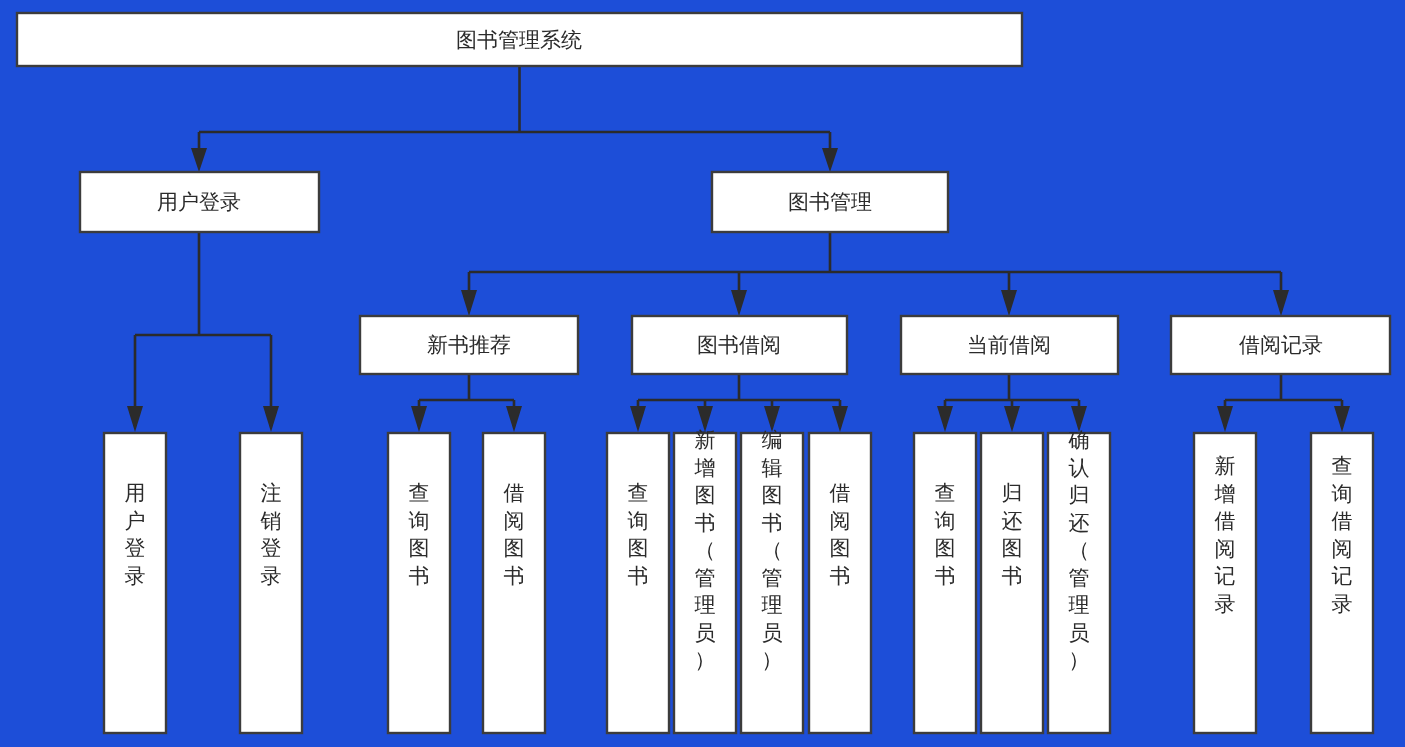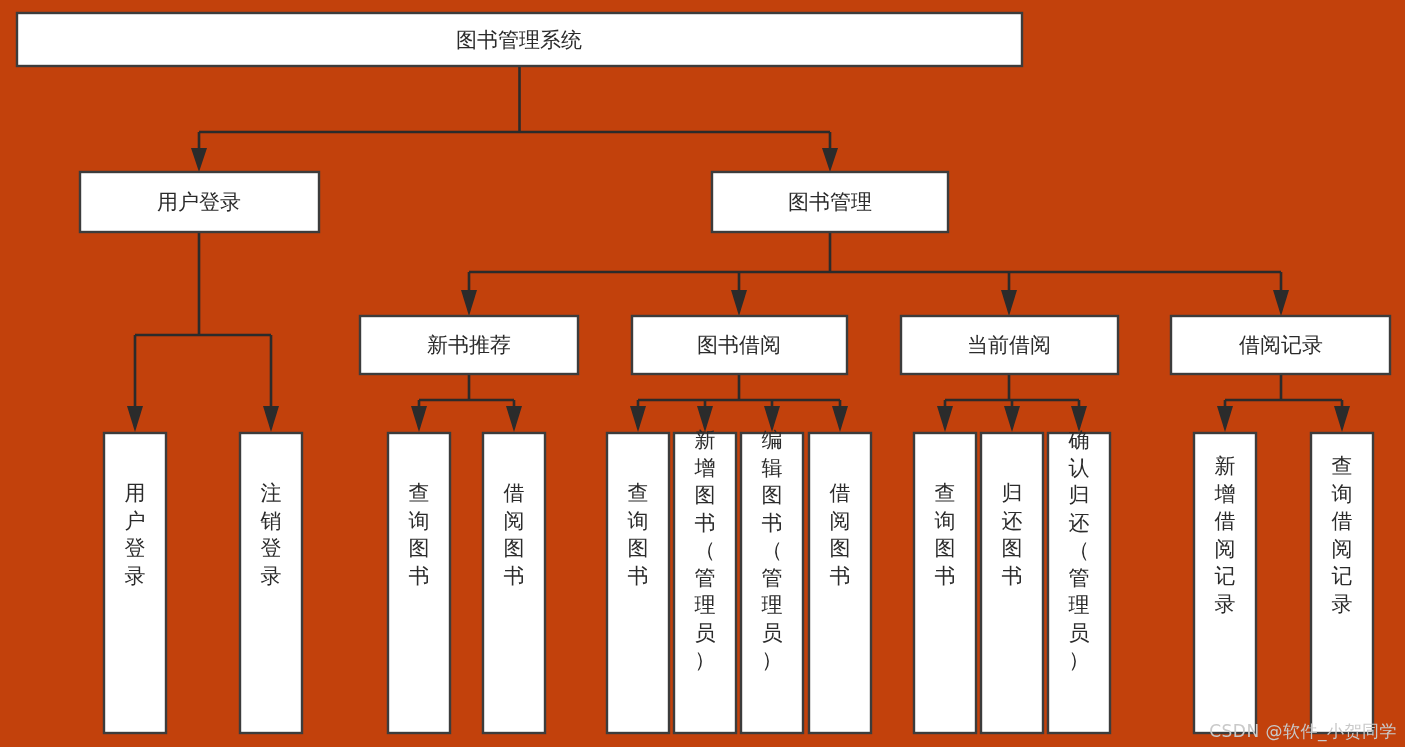--- a/index.html
+++ b/index.html
@@ -7,21 +7,21 @@
     padding: 0;
     background: #ffffff;
   }
   body {
     font-family: "DejaVu Sans", "Liberation Sans", sans-serif;
   }
   #diagram-root {
     position: relative;
     width: 1405px;
     height: 747px;
-    background: #c2410c;
+    background: #1d4ed8;
     overflow: hidden;
   }
   svg#flow-svg {
     position: absolute;
     left: 0;
     top: 0;
     width: 1405px;
     height: 747px;
   }
   .node-box {
@@ -223,14 +223,13 @@
       <rect class="node-box" x="1194" y="433" width="62" height="300"></rect>
       <text class="node-text-vert" x="1225" y="0"><tspan x="1225" y="473">新</tspan><tspan x="1225" y="500.5">增</tspan><tspan x="1225" y="528">借</tspan><tspan x="1225" y="555.5">阅</tspan><tspan x="1225" y="583">记</tspan><tspan x="1225" y="610.5">录</tspan></text>
     </g>
     <g>
       <rect class="node-box" x="1311" y="433" width="62" height="300"></rect>
       <text class="node-text-vert" x="1342" y="0"><tspan x="1342" y="473">查</tspan><tspan x="1342" y="500.5">询</tspan><tspan x="1342" y="528">借</tspan><tspan x="1342" y="555.5">阅</tspan><tspan x="1342" y="583">记</tspan><tspan x="1342" y="610.5">录</tspan></text>
     </g>
 
   </svg>
 
-  <div class="watermark">CSDN @软件_小贺同学</div>
 </div>
 
 </body></html>

